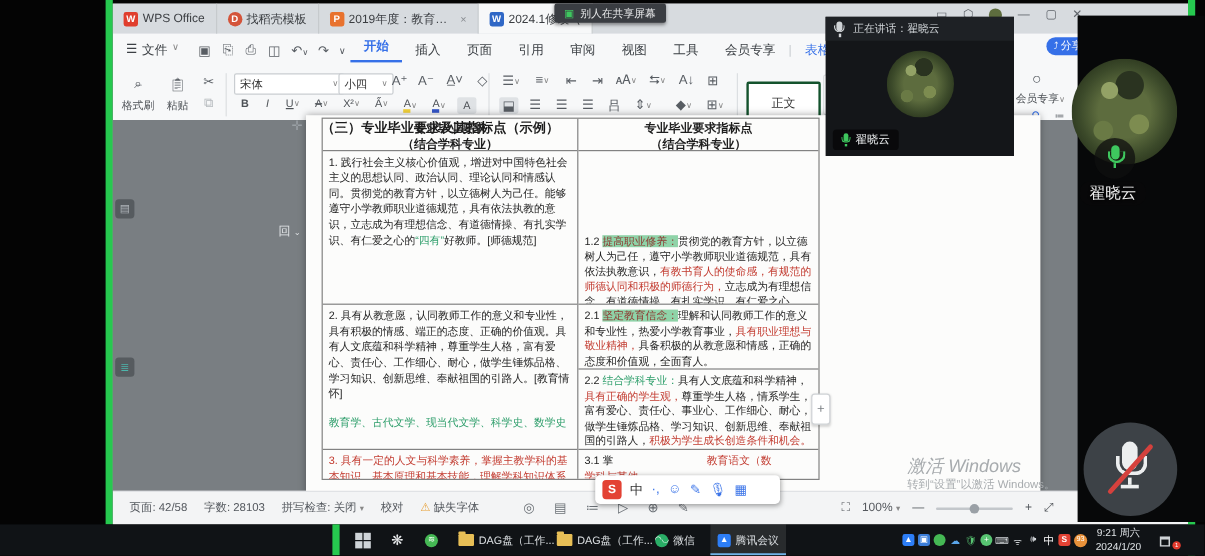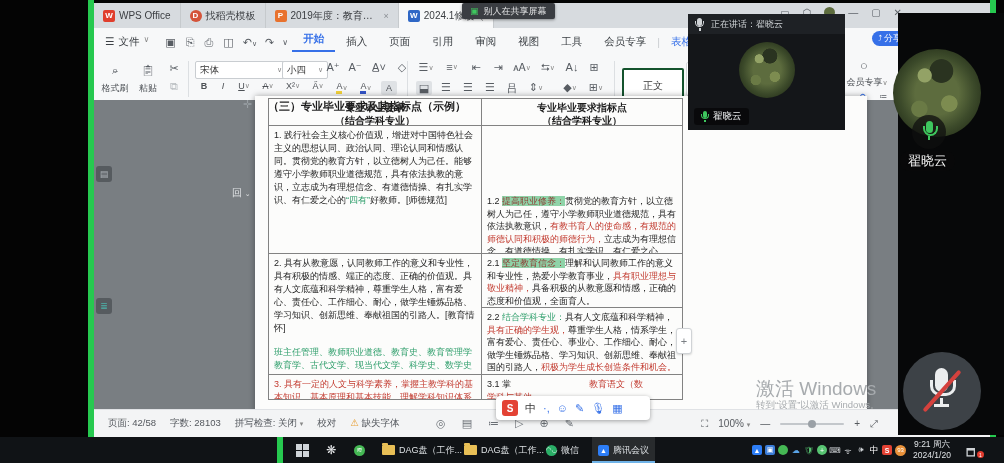--- a/index.html
+++ b/index.html
@@ -79,21 +79,21 @@
   #mini{position:absolute;left:688px;top:14px;width:157px;height:116px;background:#141619;}
   #mini-top{position:absolute;left:0;top:0;width:100%;height:20px;background:#1e2125;display:flex;align-items:center;gap:6px;color:#cfd3d6;font-size:9px;padding-left:7px;box-sizing:border-box;}
   #mini-chip{position:absolute;left:6px;bottom:5px;display:flex;align-items:center;gap:4px;background:rgba(0,0,0,.55);border-radius:3px;padding:2px 7px;color:#eceeef;font-size:9.5px;}
   
   #toast{position:absolute;left:462px;top:3px;height:16px;display:flex;align-items:center;gap:5px;background:#3a3d42;border-radius:2px;padding:0 8px;color:#e8e9ea;font-size:9px;box-shadow:0 1px 3px rgba(0,0,0,.4);}
   
   #mutebtn{position:absolute;left:903px;top:352px;width:78px;height:78px;border-radius:50%;background:#3d4247;}
   #mutebtn .slash{position:absolute;left:37px;top:12px;width:4px;height:54px;background:#d5413d;transform:rotate(42deg);border-radius:2px;}
   
   #watermark{position:absolute;left:756px;top:380px;color:#a7abae;z-index:5;}
-  #watermark .l1{font-size:19px;line-height:18px;}
+  #watermark .l1{font-size:15px;line-height:18px;font-style:italic;}
   #watermark .l2{font-size:9.5px;line-height:13px;}
   
   #imebar{position:absolute;left:496px;top:396px;width:142px;height:24px;background:#fff;border-radius:4px;box-shadow:0 1px 4px rgba(0,0,0,.35);display:flex;align-items:center;gap:7px;padding:0 6px;}
   .ime-ico{color:#3b74e8;font-size:11px;}
   .canvas-chip{position:absolute;width:16px;height:16px;border-radius:3px;background:#565b5f;color:#aeb4b9;font-size:9px;display:flex;align-items:center;justify-content:center;}
 </style>
 </head>
 <body>
 
 <div id="screen">
@@ -321,21 +321,20 @@
               <div>专业毕业要求</div>
               <div>（结合学科专业）</div>
             </div>
             <div class="tcell" style="top:27px;height:128px;">
               <span>1. 践行社会主义核心价值观，增进对中国特色社会主义的思想认同、政治认同、理论认同和情感认同。贯彻党的教育方针，以立德树人为己任。能够遵守小学教师职业道德规范，具有依法执教的意识，立志成为有理想信念、有道德情操、有扎实学识、有仁爱之心的</span><span class="tag-green">“四有”</span><span>好教师。[师德规范]</span>
               <div style="height:12px;"></div>
             </div>
             <div class="tcell" style="top:155px;height:121px;">
               <span>2. 具有从教意愿，认同教师工作的意义和专业性，具有积极的情感、端正的态度、正确的价值观。具有人文底蕴和科学精神，尊重学生人格，富有爱心、责任心、工作细心、耐心，做学生锤炼品格、学习知识、创新思维、奉献祖国的引路人。[教育情怀]</span>
               <div style="height:11px;"></div>
-              <div class="tag-green">班主任管理、教师职业道德、教育史、教育管理学</div>
               <div class="tag-green">教育学、古代文学、现当代文学、科学史、数学史</div>
             </div>
             <div class="tcell red" style="top:276px;height:24px;border-bottom:none;">
               <span>3. 具有一定的人文与科学素养，掌握主教学科的基本知识、基本原理和基本技能，理解学科知识体系基本思想和</span>
             </div>
           </div>
 
           <div class="cellcol" style="left:213px;width:200px;">
             <div class="tcell thead" style="top:0;height:27px;">
               <div>专业毕业要求指标点</div>

